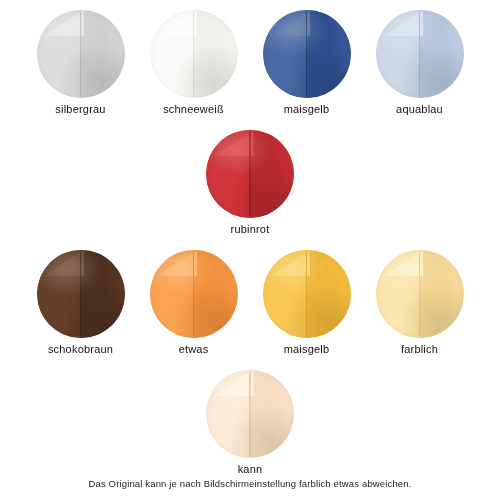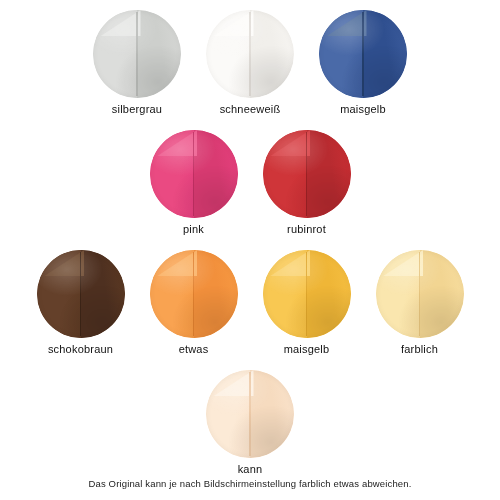--- a/index.html
+++ b/index.html
@@ -145,34 +145,34 @@
           <div class="disc" style="background: rgb(61, 93, 158);"></div>
           <div class="facet-left" style="background: linear-gradient(100deg, rgb(74, 106, 168) 0%, rgb(74, 106, 168) 62%, rgb(61, 93, 158) 100%);"></div>
           <div class="facet-right" style="background: linear-gradient(80deg, rgb(47, 79, 143) 0%, rgb(47, 79, 143) 55%, rgb(61, 93, 158) 100%);"></div>
           <div class="fold-top" style="background: rgb(83, 113, 159); clip-path: polygon(0% 100%, 100% 0%, 100% 100%);"></div>
           <div class="seam" style="background: rgb(36, 64, 111);"></div>
           <div class="gloss"></div>
           <div class="rim"></div>
         </div>
         <div class="label">maisgelb</div>
       </div>
-    </div>
-    <div class="row">
-      <div class="cell">
-        <div class="swatch">
-          <div class="disc" style="background: rgb(230, 64, 126);"></div>
-          <div class="facet-left" style="background: linear-gradient(100deg, rgb(234, 74, 130) 0%, rgb(234, 74, 130) 62%, rgb(230, 64, 126) 100%);"></div>
-          <div class="facet-right" style="background: linear-gradient(80deg, rgb(217, 59, 114) 0%, rgb(217, 59, 114) 55%, rgb(230, 64, 126) 100%);"></div>
-          <div class="fold-top" style="background: rgb(239, 93, 144); clip-path: polygon(0% 100%, 100% 0%, 100% 100%);"></div>
-          <div class="seam" style="background: rgb(194, 47, 99);"></div>
-          <div class="gloss"></div>
-          <div class="rim"></div>
-        </div>
-        <div class="label">pink</div>
-      </div>
+      <div class="cell">
+        <div class="swatch">
+          <div class="disc" style="background: rgb(195, 209, 228);"></div>
+          <div class="facet-left" style="background: linear-gradient(100deg, rgb(204, 216, 233) 0%, rgb(204, 216, 233) 62%, rgb(195, 209, 228) 100%);"></div>
+          <div class="facet-right" style="background: linear-gradient(80deg, rgb(181, 198, 221) 0%, rgb(181, 198, 221) 55%, rgb(195, 209, 228) 100%);"></div>
+          <div class="fold-top" style="background: rgb(214, 224, 238); clip-path: polygon(0% 100%, 100% 0%, 100% 100%);"></div>
+          <div class="seam" style="background: rgb(159, 179, 207);"></div>
+          <div class="gloss"></div>
+          <div class="rim"></div>
+        </div>
+        <div class="label">aquablau</div>
+      </div>
+    </div>
+    <div class="row">
       <div class="cell">
         <div class="swatch">
           <div class="disc" style="background: rgb(203, 47, 52);"></div>
           <div class="facet-left" style="background: linear-gradient(100deg, rgb(207, 53, 57) 0%, rgb(207, 53, 57) 62%, rgb(203, 47, 52) 100%);"></div>
           <div class="facet-right" style="background: linear-gradient(80deg, rgb(184, 43, 48) 0%, rgb(184, 43, 48) 55%, rgb(203, 47, 52) 100%);"></div>
           <div class="fold-top" style="background: rgb(216, 64, 69); clip-path: polygon(0% 100%, 100% 0%, 100% 100%);"></div>
           <div class="seam" style="background: rgb(156, 33, 37);"></div>
           <div class="gloss"></div>
           <div class="rim"></div>
         </div>

